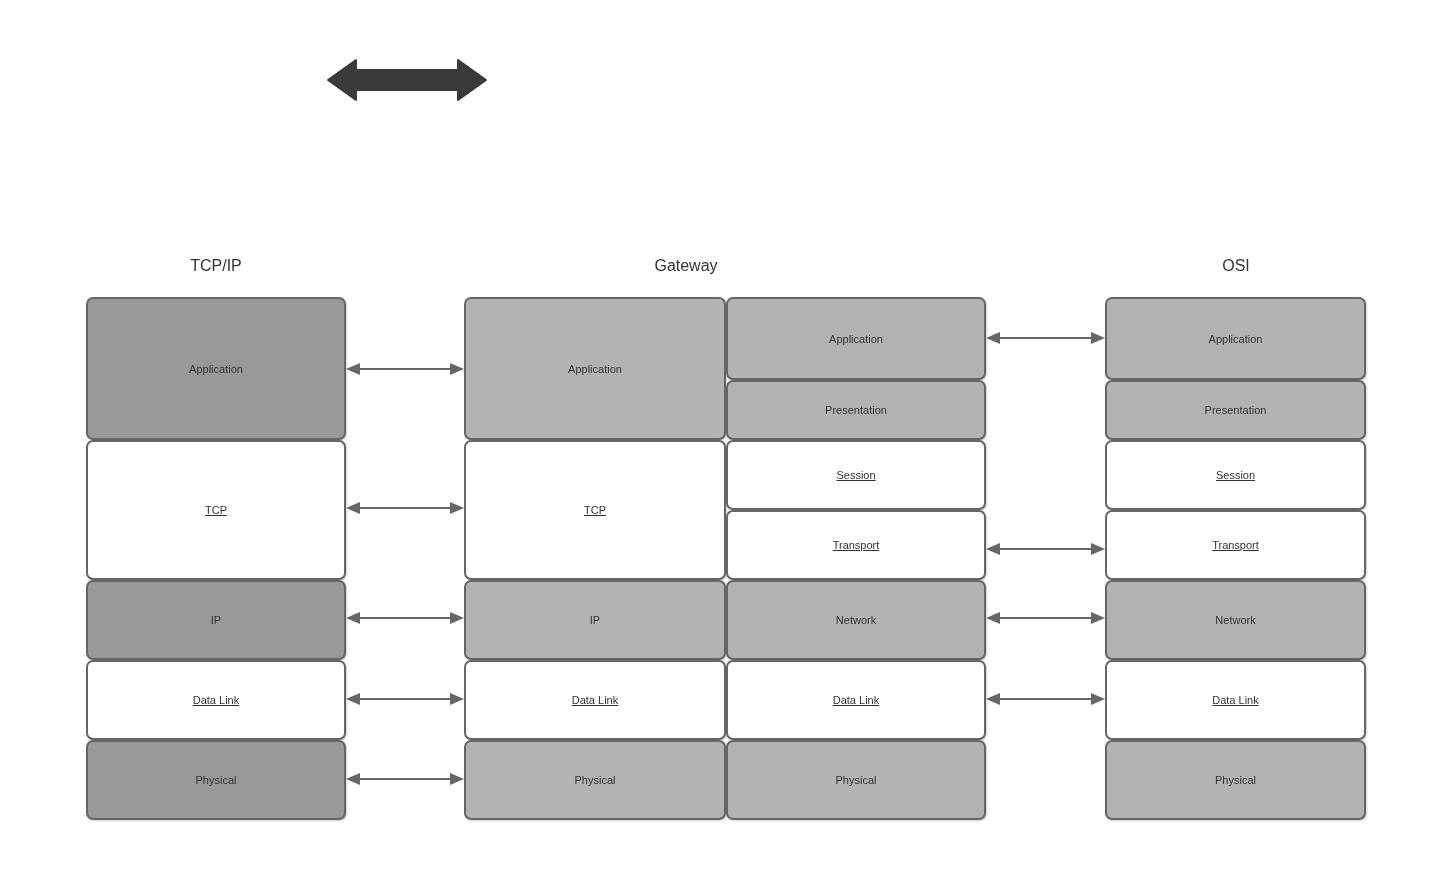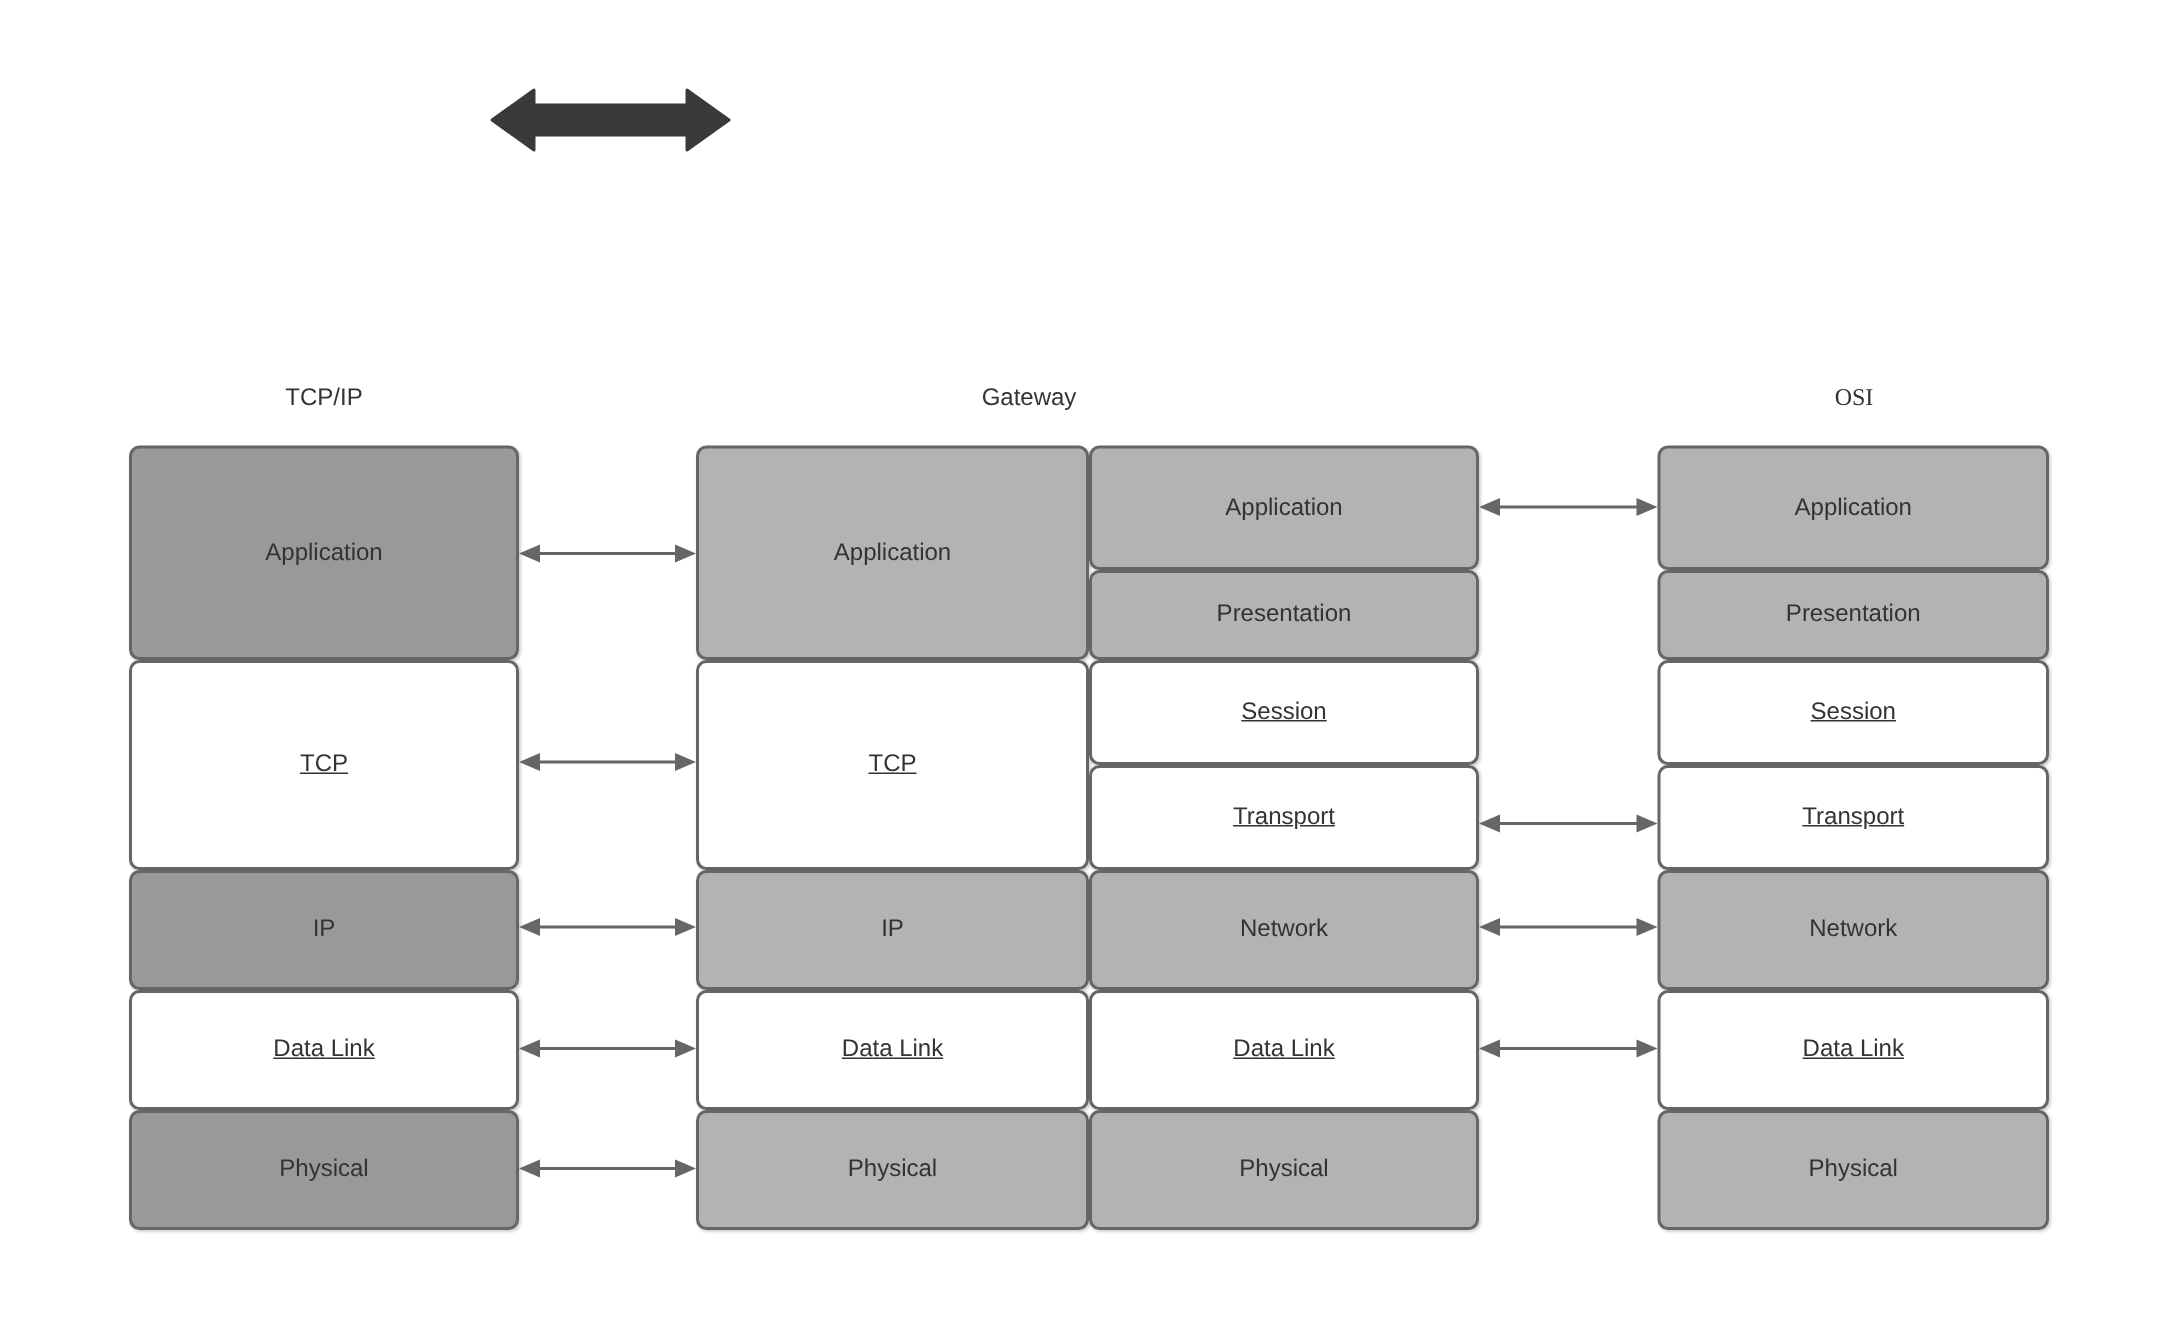--- a/index.html
+++ b/index.html
@@ -35,21 +35,21 @@
 
   
   .layer {
     position: absolute;
     box-sizing: border-box;
     border: 2px solid #666666;
     border-radius: 7px;
     display: flex;
     align-items: center;
     justify-content: center;
-    font-size: 16px;
+    font-size: 11px;
     line-height: 18px;
     color: #333333;
     white-space: nowrap;
     box-shadow: 1px 1px 2px rgba(0,0,0,0.18);
   }
   .fill-dark  { background: #999999; }
   .fill-light { background: #b3b3b3; }
   .fill-white { background: #ffffff; text-decoration: underline; }
 
   
@@ -71,21 +71,21 @@
 <div id="stage">
 
   <svg id="top-arrow" style="left:322px; top:52px;" width="170" height="56" viewBox="0 0 170 56">
     <g>
       <path d="M 34 8 L 34 18 L 136 18 L 136 8 L 164 28 L 136 48 L 136 38 L 34 38 L 34 48 L 6 28 Z" fill="#3a3a3a" stroke="#3a3a3a" stroke-width="2" stroke-linejoin="round"></path>
     </g>
   </svg>
 
   <div class="col-title" style="left:216px; top:256px;">TCP/IP</div>
   <div class="col-title" style="left:686px; top:256px;">Gateway</div>
-  <div class="col-title" style="left:1236px; top:256px;font-family:Liberation Serif, serif;">OSI</div>
+  <div class="col-title" style="left:1236px; top:256px;">OSI</div>
 
   <div class="layer fill-dark" style="left:86px; top:297px; width:260px; height:143px;">Application</div>
   <div class="layer fill-white" style="left:86px; top:440px; width:260px; height:140px;">TCP</div>
   <div class="layer fill-dark" style="left:86px; top:580px; width:260px; height:80px;">IP</div>
   <div class="layer fill-white" style="left:86px; top:660px; width:260px; height:80px;">Data Link</div>
   <div class="layer fill-dark" style="left:86px; top:740px; width:260px; height:80px;">Physical</div>
 
   <div class="layer fill-light" style="left:464px; top:297px; width:262px; height:143px;">Application</div>
   <div class="layer fill-white" style="left:464px; top:440px; width:262px; height:140px;">TCP</div>
   <div class="layer fill-light" style="left:464px; top:580px; width:262px; height:80px;">IP</div>

